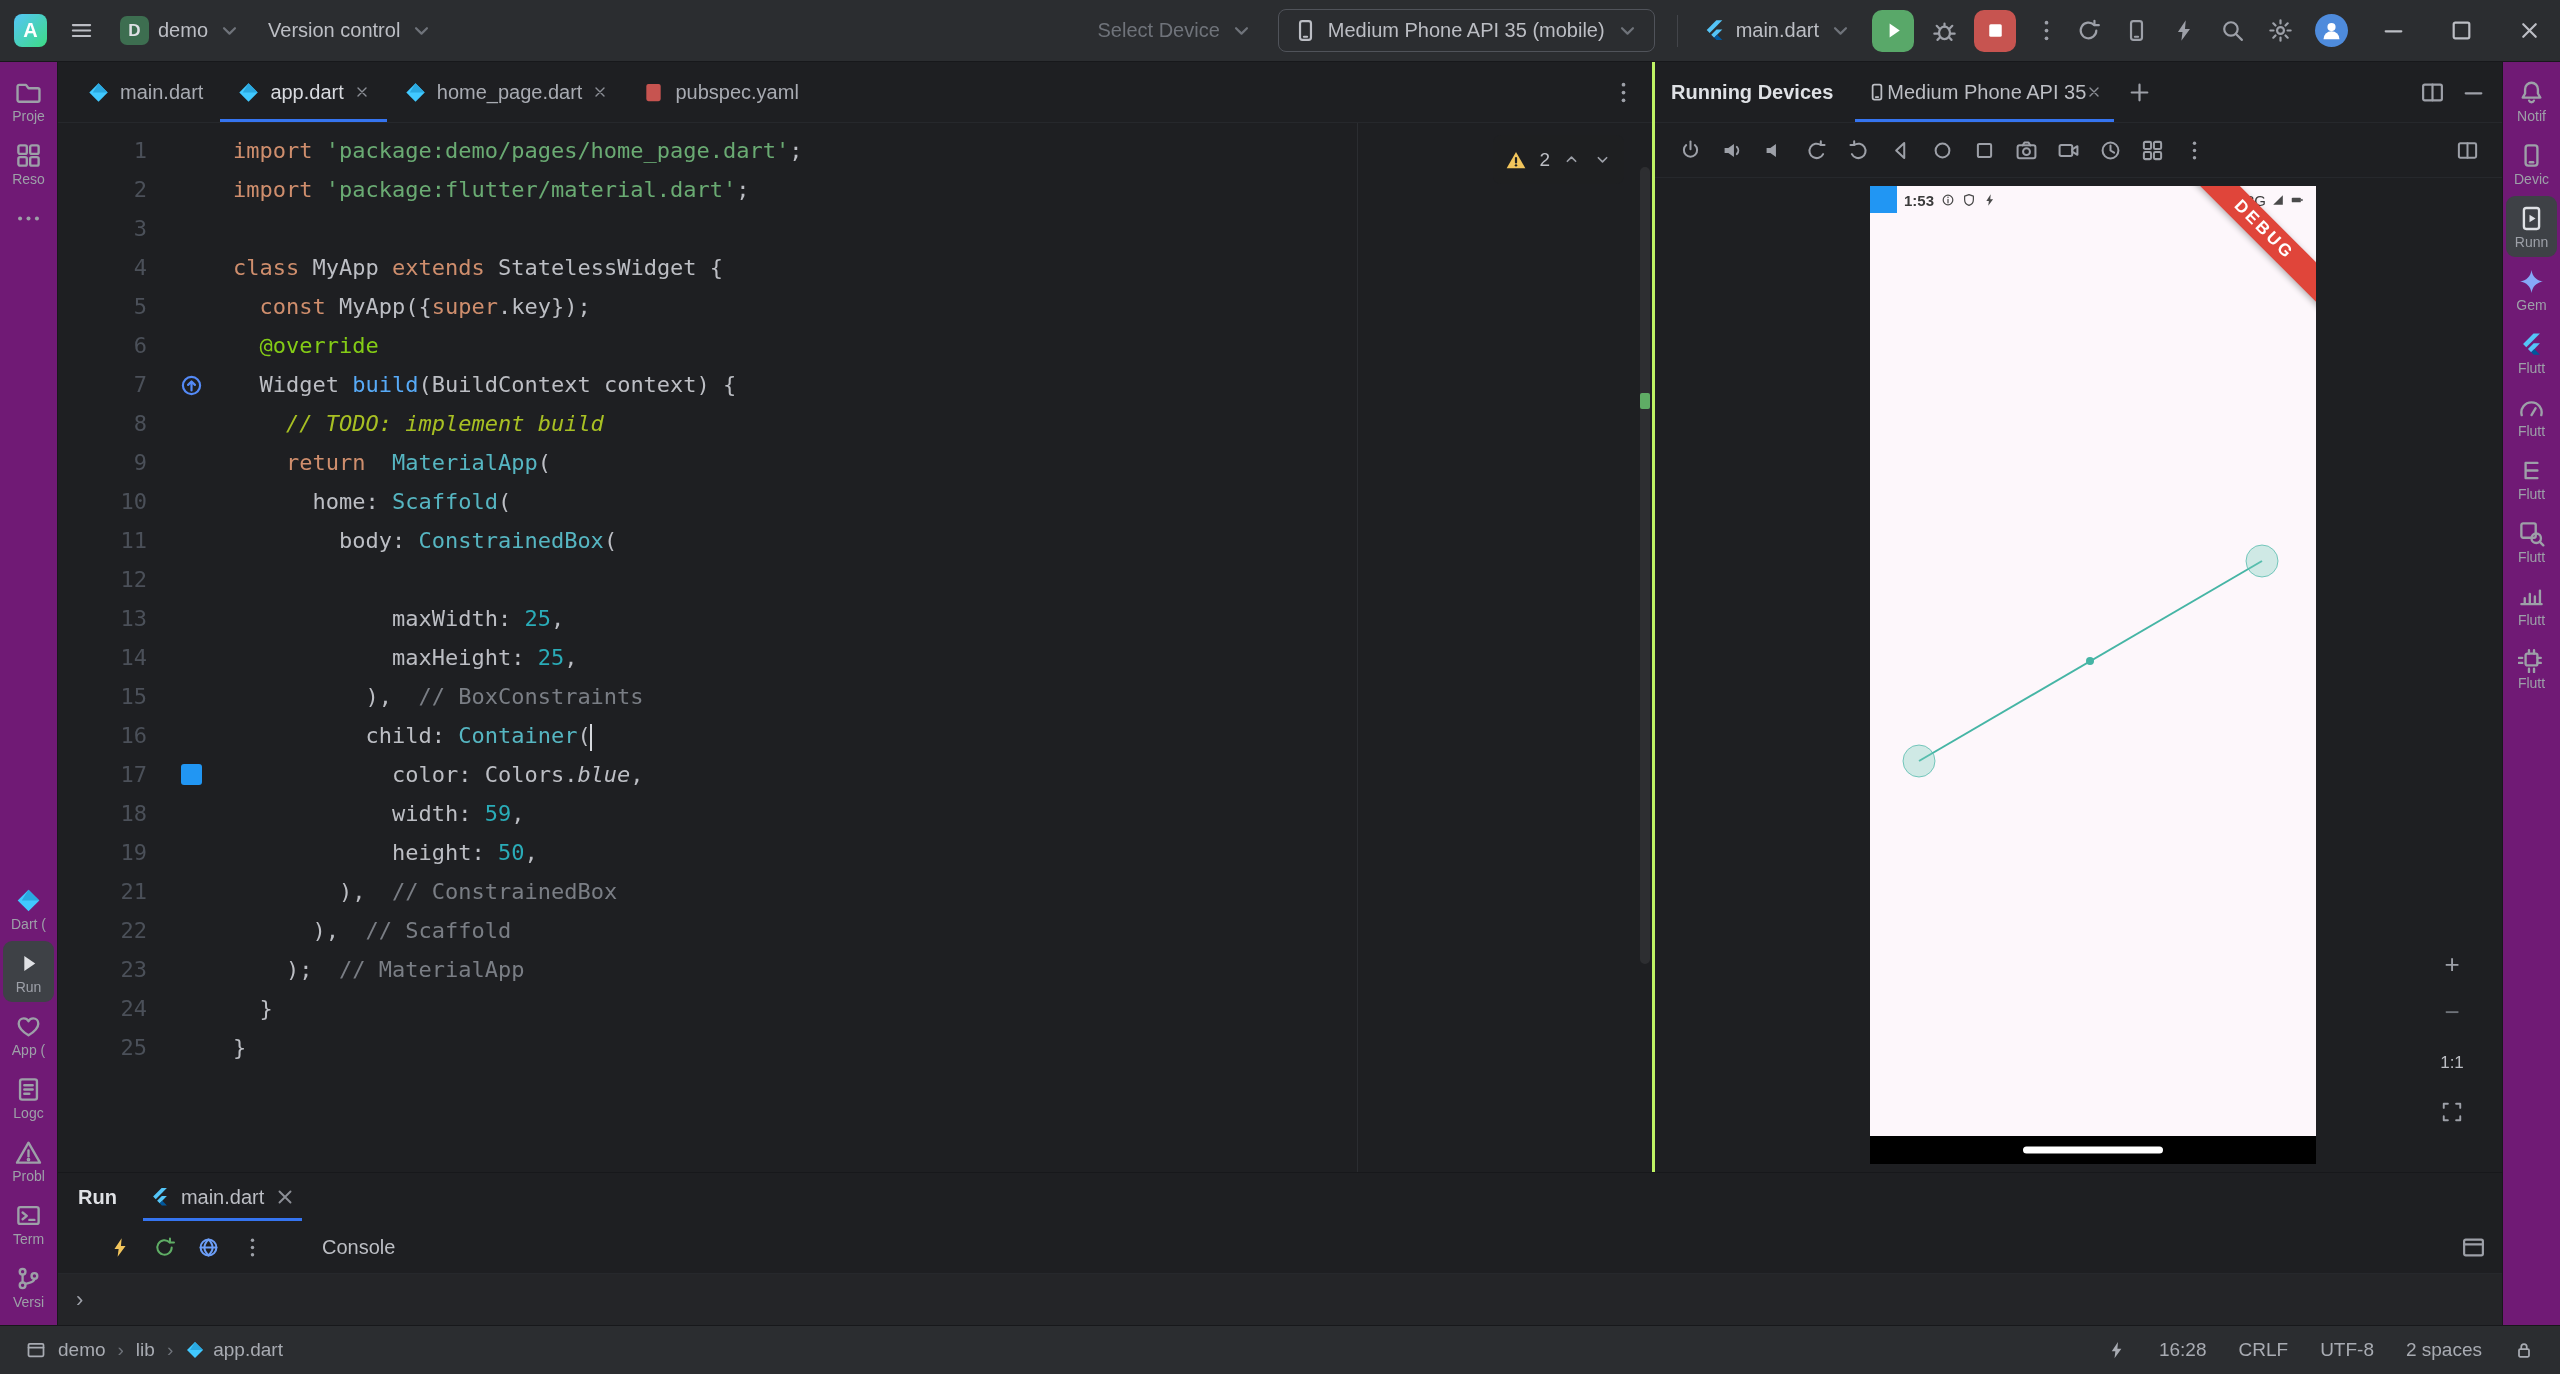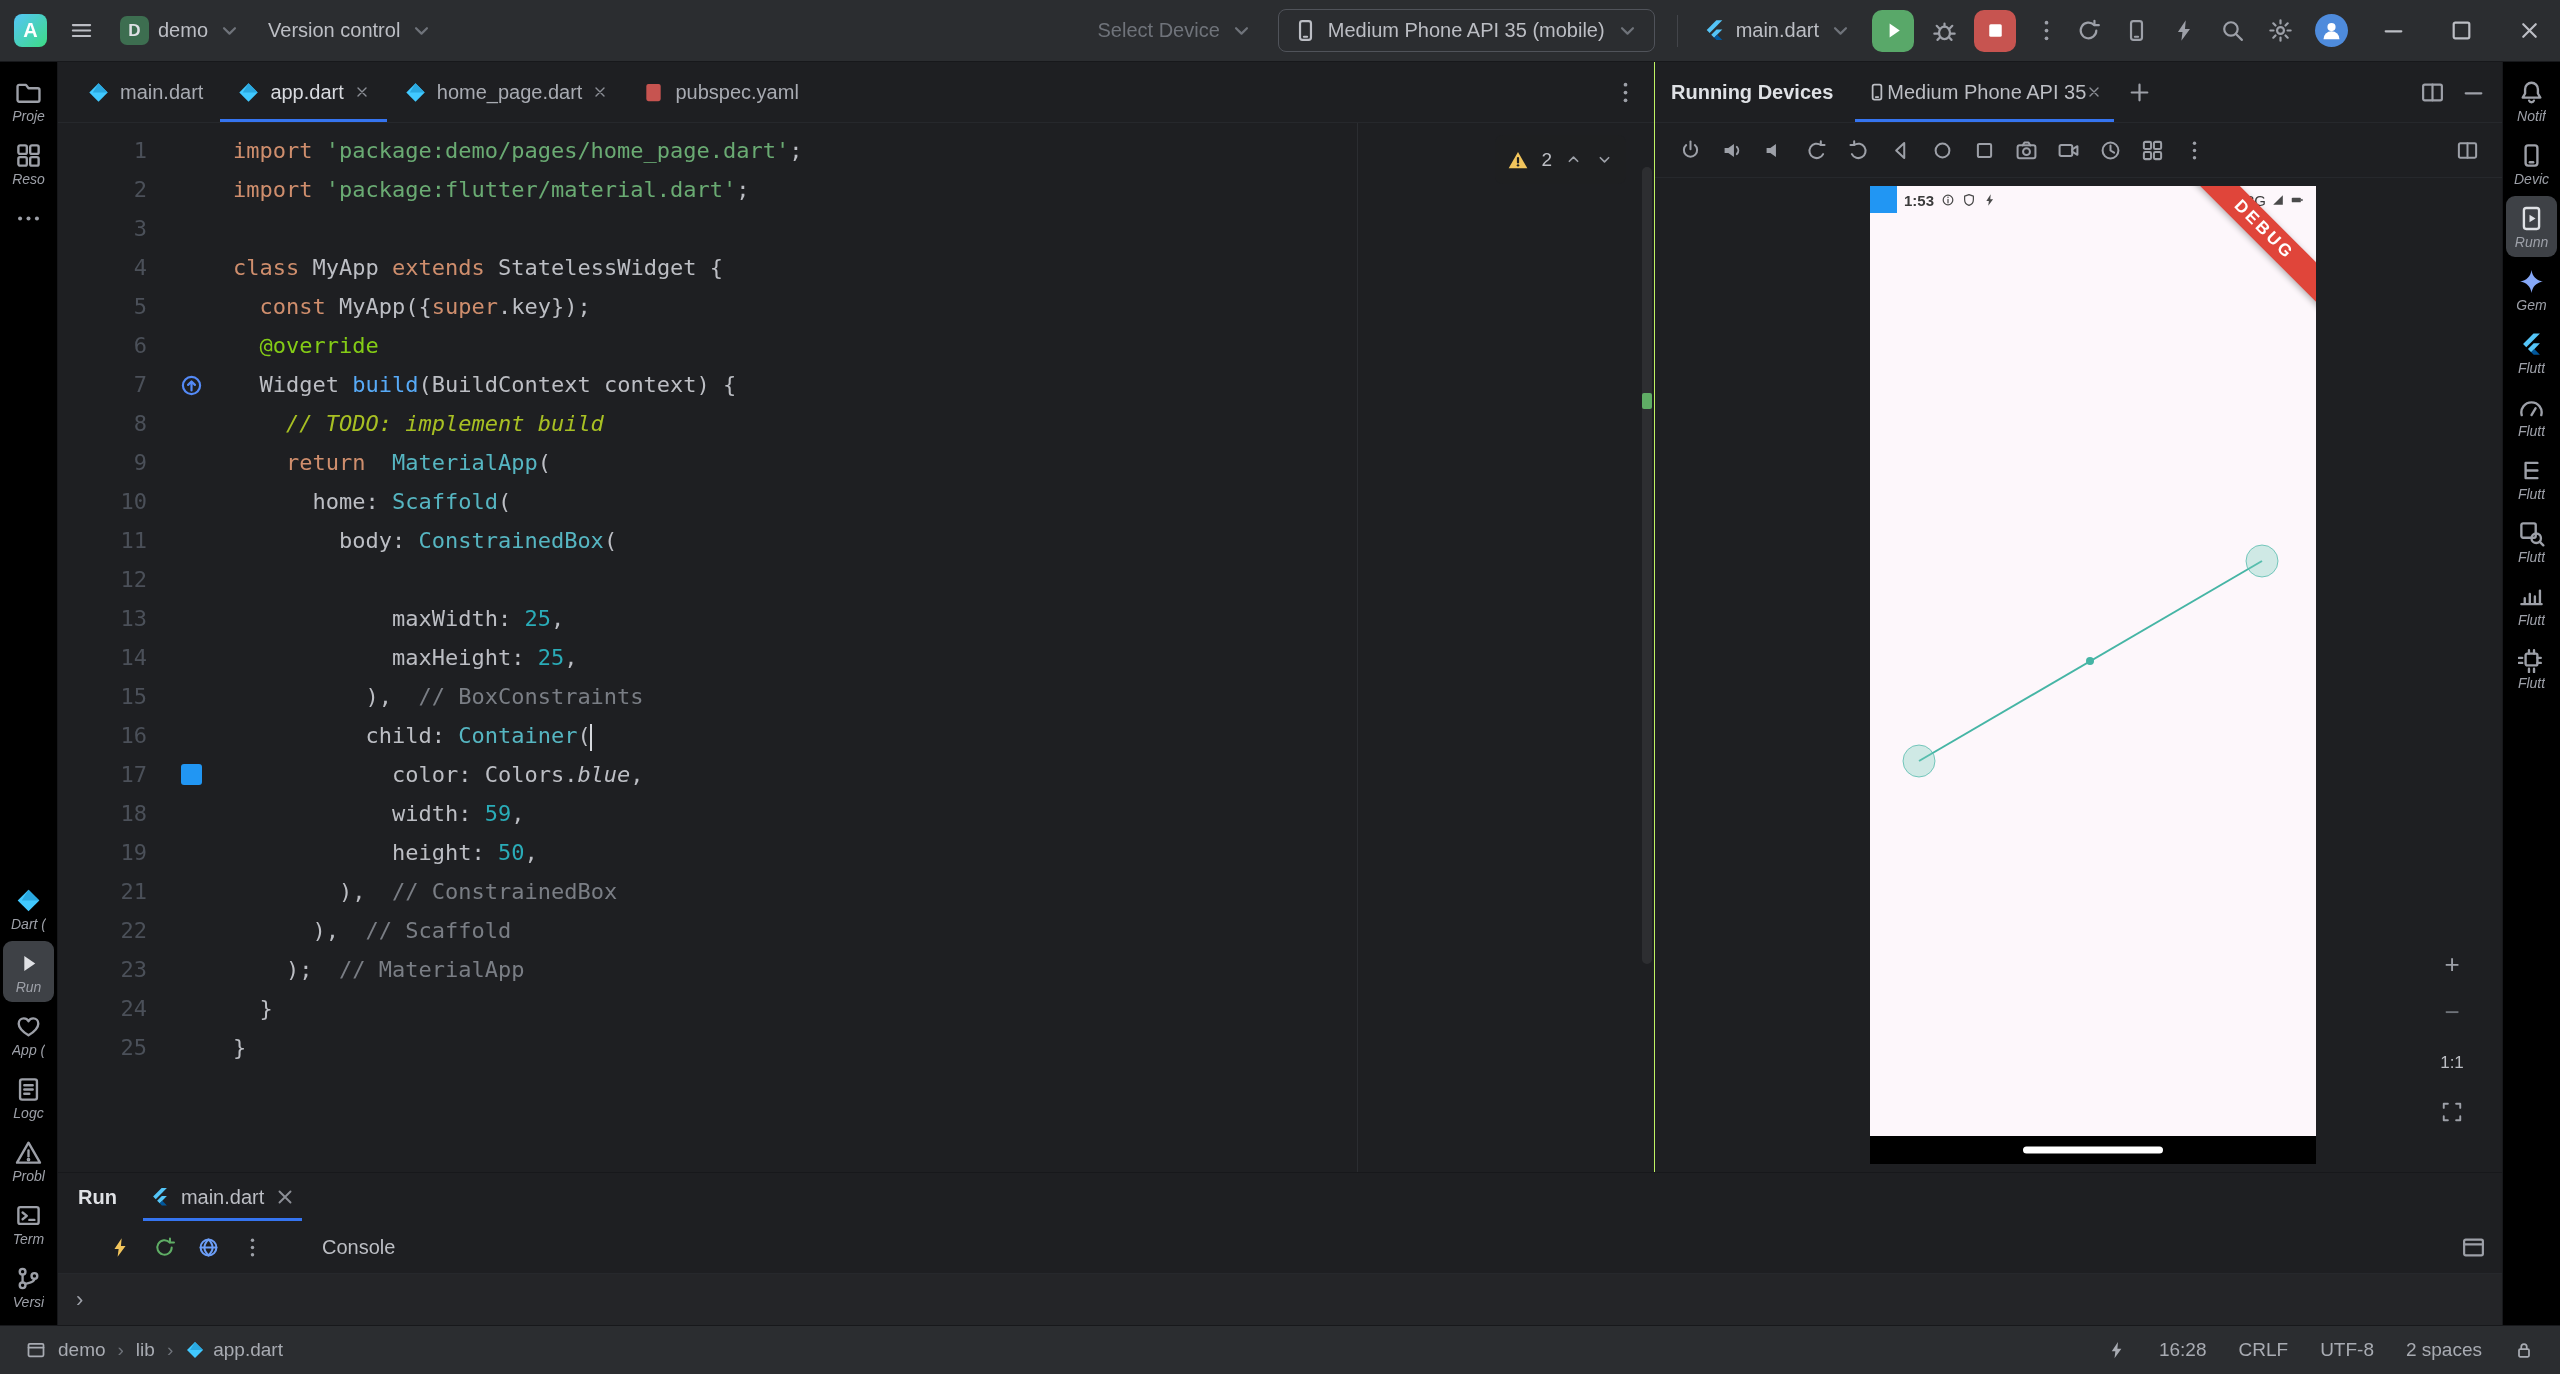--- a/index.html
+++ b/index.html
@@ -20,21 +20,21 @@
   .device-pill{display:flex;align-items:center;gap:10px;border:1px solid #50535a;border-radius:8px;padding:8px 14px;margin:0 8px;}
   .tb-divider{width:1px;height:32px;background:#43454a;margin:0 8px;}
   .run-btn{width:42px;height:42px;border-radius:10px;background:#59a869;display:grid;place-items:center;color:#ffffff;margin:0 3px;}
   .stop-btn{width:42px;height:42px;border-radius:10px;background:#c75450;display:grid;place-items:center;color:#ffffff;margin:0 3px;}
   .tb-ico{width:42px;height:42px;display:grid;place-items:center;color:#9da0a8;border-radius:8px;}
   .avatar{width:33px;height:33px;border-radius:50%;background:#4e8bdc;display:grid;place-items:center;margin:0 8px;}
   .win-btn{width:62px;height:61px;display:grid;place-items:center;color:#bcbec4;}
 
   
   .mid{flex:1;display:flex;min-height:0;}
-  .stripe{width:57px;flex:0 0 57px;background:#000000;display:flex;flex-direction:column;align-items:center;padding:8px 0;font-style:italic;}
+  .stripe{width:57px;flex:0 0 57px;background:#701a75;display:flex;flex-direction:column;align-items:center;padding:8px 0;}
   .stripe.left{border-right:1px solid #17181b;}
   .stripe.right{border-left:1px solid #17181b;}
   .stripe-group{display:flex;flex-direction:column;align-items:center;gap:2px;width:100%;}
   .stripe-group.bottom{margin-top:auto;}
   .stripe-item{width:51px;display:flex;flex-direction:column;align-items:center;gap:3px;padding:9px 0 7px;border-radius:9px;color:#9da0a8;}
   .stripe-item.active{background:#3e4146;color:#dfe1e5;}
   .stripe-item .ic{width:27px;height:27px;}
   .stripe-label{font-size:14px;line-height:15px;color:#9da0a8;max-width:53px;overflow:hidden;white-space:nowrap;}
 
   .center{flex:1;display:flex;flex-direction:column;min-width:0;}
@@ -69,21 +69,21 @@
   .inspections{position:absolute;top:12px;right:28px;display:flex;align-items:center;gap:12px;
                background:rgba(30,31,34,.92);border-radius:8px;padding:5px 12px;
                font-family:"Liberation Sans",sans-serif;font-size:19px;color:#bcbec4;z-index:5;}
   .inspections .ic{width:22px;height:22px;}
   .chev-btn{color:#9da0a8;display:grid;place-items:center;}
   .chev-btn .ic{width:19px;height:19px;}
   .scrollbar{position:absolute;top:44px;right:2px;width:10px;height:76%;background:rgba(255,255,255,.07);border-radius:5px;z-index:4;}
   .vcs-mark{position:absolute;top:270px;right:2px;width:10px;height:16px;background:#5fad65;border-radius:2px;z-index:4;}
 
   
-  .device-panel{flex:0 0 847px;width:847px;border-left:1px solid #bef264;display:flex;flex-direction:column;background:#1e1f22;}
+  .device-panel{flex:0 0 847px;width:847px;border-left:3px solid #bef264;display:flex;flex-direction:column;background:#1e1f22;}
   .dp-header{height:60px;flex:0 0 60px;display:flex;align-items:stretch;padding:0 16px;gap:8px;border-bottom:1px solid #26282c;}
   .dp-title{color:#dfe1e5;font-weight:bold;font-size:20px;align-self:center;margin-right:14px;}
   .dp-tab{display:flex;align-items:center;padding:0 12px;position:relative;color:#bcbec4;}
   .dp-tab::after{content:"";position:absolute;left:0;right:0;bottom:0;height:3px;background:#3574f0;}
   .dp-plus{align-self:center;color:#9da0a8;display:grid;place-items:center;width:34px;height:34px;}
   .dp-header-right{margin-left:auto;display:flex;align-items:center;gap:16px;color:#9da0a8;}
   .dp-toolbar{height:54px;flex:0 0 54px;display:flex;align-items:center;gap:4px;padding:0 16px;border-bottom:1px solid #26282c;}
   .dp-tool{width:38px;height:38px;display:grid;place-items:center;color:#9da0a8;border-radius:6px;}
   .dp-tool .ic{width:23px;height:23px;}
   .dp-spacer{flex:1;}

